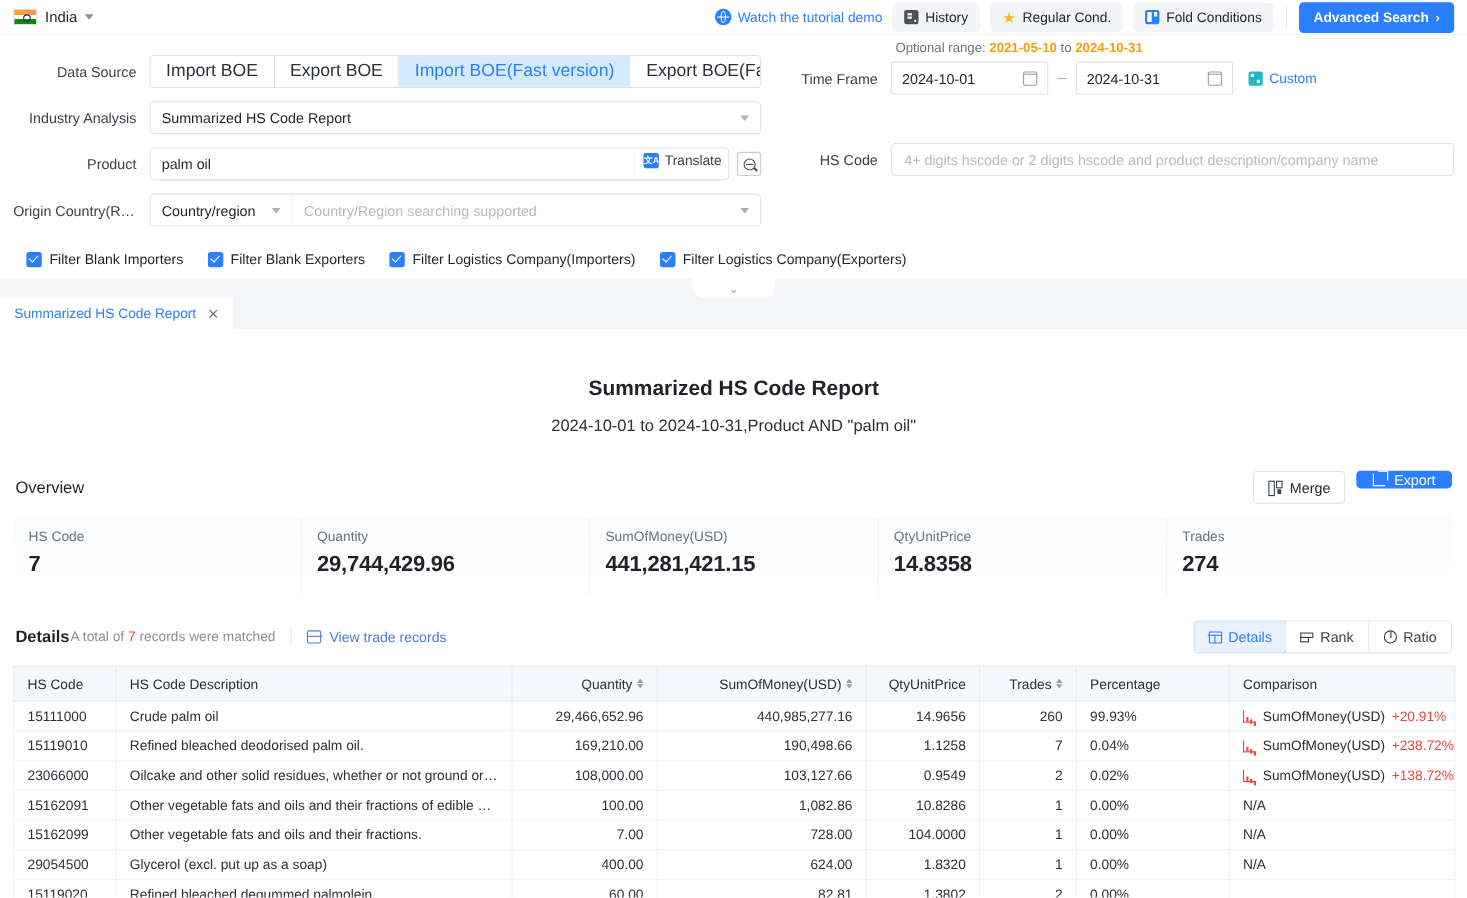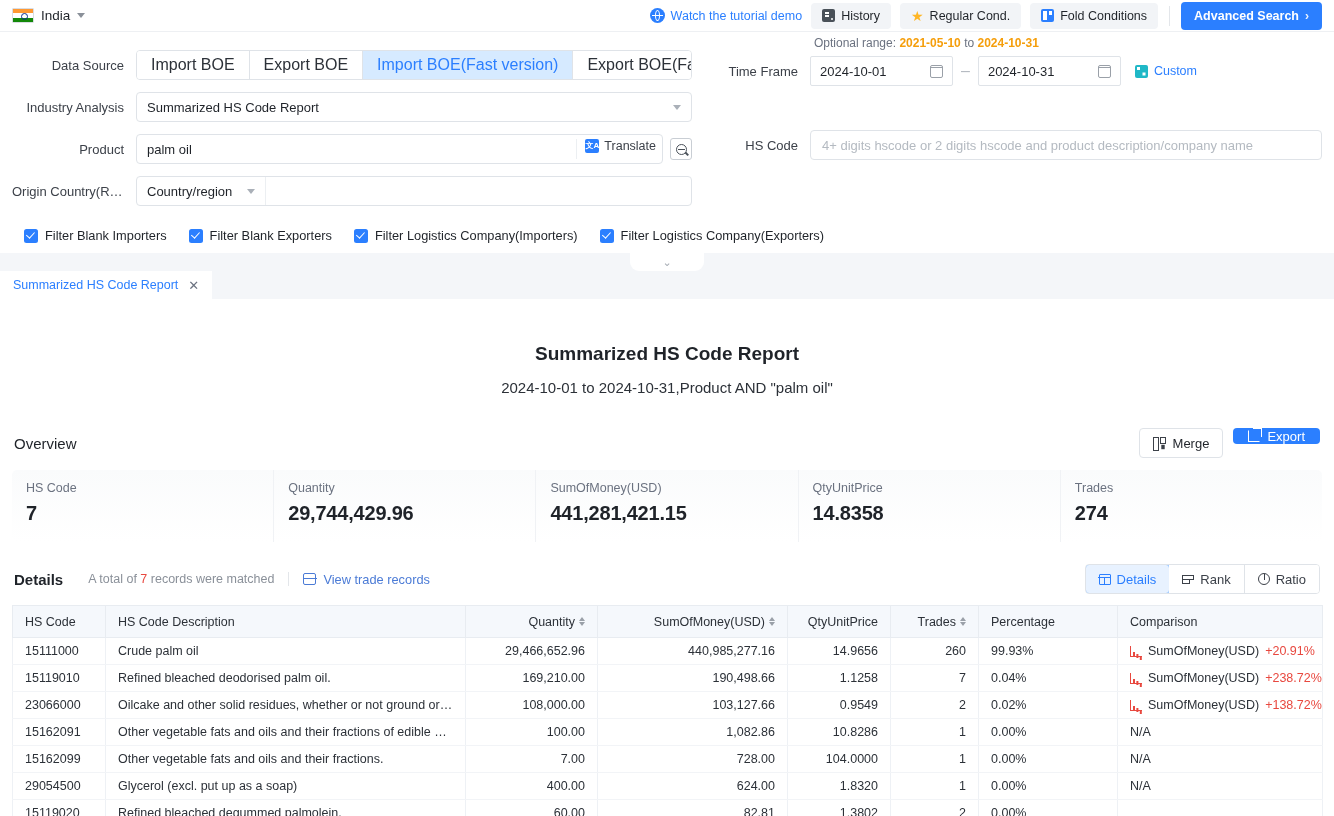--- a/index.html
+++ b/index.html
@@ -314,21 +314,21 @@
     background: linear-gradient(to bottom, #fafbfc, #ffffff);
     border-radius: 5px; height: 72px;
   }
   .metric { flex: 1; padding: 11px 0 0 14px; border-right: 1px solid #f0f2f5; }
   .metric:last-child { border-right: none; }
   .m-label { font-size: 12.5px; color: #6b7280; }
   .m-value { font-size: 20px; font-weight: 700; color: #1f2329; margin-top: 7px; letter-spacing: -.2px; }
 
   .det-head { display: flex; align-items: center; margin-top: 22px; padding: 0 2px; }
   .det-title { font-size: 15px; font-weight: 700; color: #1f2329; }
-  .det-meta { font-size: 12.5px; color: #8a9099; margin-left: 25px; }
+  .det-meta { font-size: 12.5px; color: #8a9099; margin-left: 1px; }
   .det-meta b { color: #e8483f; font-weight: 400; }
   .det-sep { width: 1px; height: 14px; background: #e3e6ea; margin: 0 14px; }
   .view-link {
     display: flex; align-items: center; gap: 7px;
     color: #4b7bd6; font-size: 12.8px; cursor: pointer;
   }
   .ic-view {
     width: 13px; height: 12px; border: 1.3px solid #4b7bd6; border-radius: 2px;
     position: relative; flex: none;
   }
@@ -477,20 +477,24 @@
               <span class="ic-mag"></span>
             </div>
           </div>
         </div>
 
         <div class="fld">
           <div class="lbl">Origin Country(Regi...</div>
           <div class="origin-group">
             <div class="origin-kind">
               <span>Country/region</span>
+              <span class="chev-sm"></span>
+            </div>
+            <div class="origin-search">
+              <span>Country/Region searching supported</span>
               <span class="chev-sm"></span>
             </div>
           </div>
         </div>
       </div>
 
       <div class="rcol">
         <div class="opt-range">
           <span>Optional range:</span>
           <b>2021-05-10</b>

